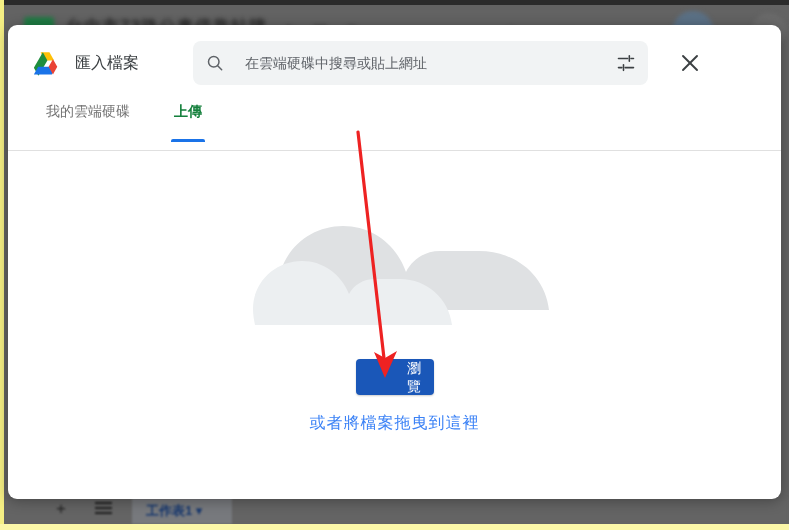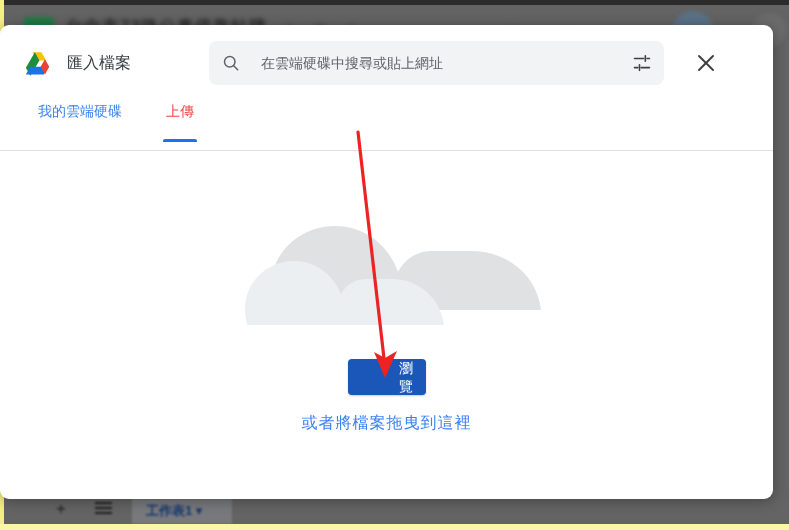--- a/index.html
+++ b/index.html
@@ -23,47 +23,47 @@
   
   .bg-sheetbar{position:absolute;left:0;bottom:6px;width:789px;height:26px;background:#646464;filter:blur(1.4px);}
   .bg-plus{position:absolute;left:56px;bottom:11px;color:#1f1f1f;font-size:17px;filter:blur(1.2px);}
   .bg-lines{position:absolute;left:95px;bottom:13px;width:17px;filter:blur(1.2px);}
   .bg-lines i{display:block;height:2px;background:#1f1f1f;margin-bottom:3px;}
   .bg-sheettab{position:absolute;left:132px;bottom:6px;width:100px;height:26px;background:#77797d;filter:blur(1.2px);}
   .bg-sheettab-label{position:absolute;left:146px;bottom:10px;font-size:13px;color:#16376e;font-weight:bold;filter:blur(1.1px);white-space:nowrap;}
 
   
   .dialog{
-    position:absolute;left:0;top:25px;width:773px;height:474px;
+    position:absolute;left:8px;top:25px;width:773px;height:474px;
     background:#ffffff;border-radius:9px;
     box-shadow:0 2px 14px rgba(0,0,0,.32);
     overflow:hidden;
   }
   .dlg-head{height:76px;display:flex;align-items:center;padding:0 16px;box-sizing:border-box;}
   .drive-logo{width:28px;height:25px;margin-left:7px;flex:0 0 auto;}
   .dlg-title{font-size:16px;color:#3c4043;margin-left:16px;white-space:nowrap;}
   .searchbox{
-    flex:1 1 auto;margin:0 0 0 78px;max-width:455px;height:44px;
+    flex:1 1 auto;margin:0 0 0 54px;max-width:455px;height:44px;
     background:#f1f3f4;border-radius:8px;display:flex;align-items:center;padding:0 12px;box-sizing:border-box;
   }
   .search-ico{width:20px;height:20px;flex:0 0 auto;margin-right:18px;}
   .search-input{
     border:0;background:transparent;outline:none;flex:1 1 auto;
     font-family:"Liberation Sans","DejaVu Sans",sans-serif;font-size:14px;color:#3c4043;
   }
   .search-input::placeholder{color:#5f6368;}
   .tune-ico{width:20px;height:20px;flex:0 0 auto;margin-left:8px;cursor:pointer;}
   .close-ico{width:24px;height:24px;margin-left:30px;margin-right:6px;flex:0 0 auto;cursor:pointer;}
 
   .tabs{height:49px;display:flex;align-items:flex-start;padding-left:24px;box-sizing:border-box;position:relative;}
   .tab{
-    font-size:14px;color:#3b82f6;padding:2px 14px 0 14px;margin-right:16px;
+    font-size:14px;color:#737373;padding:2px 14px 0 14px;margin-right:16px;
     position:relative;cursor:pointer;white-space:nowrap;
   }
-  .tab.active{color:#ef4444;}
+  .tab.active{color:#15803d;font-weight:bold;}
   .tab .ul{position:absolute;left:11px;right:11px;bottom:-21px;height:3px;background:#1a73e8;border-radius:2px 2px 0 0;}
   .divider{height:1px;background:#e0e0e0;}
 
   .body-area{
     height:347px;display:flex;flex-direction:column;align-items:center;justify-content:flex-start;
     position:relative;
   }
   .cloud-wrap{margin-top:38px;width:310px;height:150px;position:relative;}
   .browse-btn{
     margin-top:20px;background:#1a57b8;color:#ffffff;border:0;

